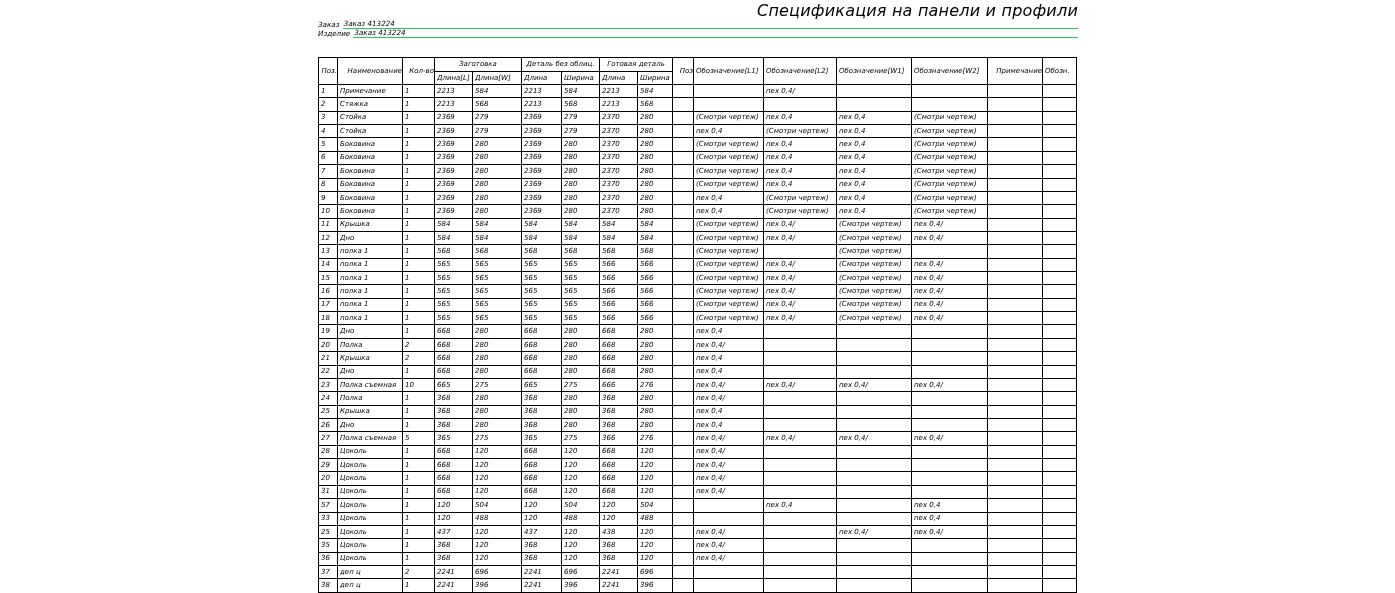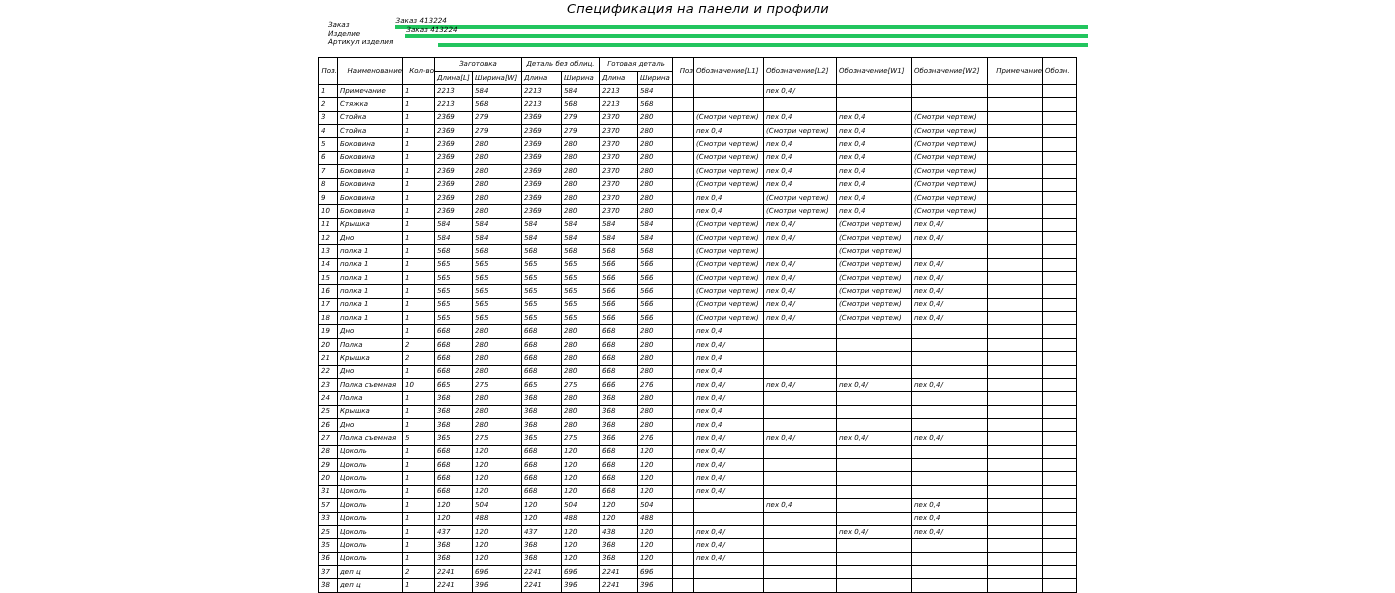--- a/index.html
+++ b/index.html
@@ -3,27 +3,27 @@
 <meta charset="utf-8">
 <style>
   * { margin: 0; padding: 0; box-sizing: border-box; }
   html, body { width: 1395px; height: 593px; background: #ffffff; overflow: hidden; }
   body { font-family: "DejaVu Sans", sans-serif; font-style: italic; color: #000; position: relative; }
 
   .sheet { position: absolute; left: 318px; top: 0; width: 760px; height: 593px; }
 
   .doc-title {
     position: absolute; top: 1px; left: 0; width: 100%;
-    text-align: center; font-size: 13px; letter-spacing: 0.2px;
+    text-align: right; font-size: 16px; letter-spacing: 0.2px;
   }
 
-  .meta { position: absolute; top: 20.5px; left: 10px; width: 100%; font-style: italic; }
+  .meta { position: absolute; top: 20.5px; left: 0; width: 100%; font-style: italic; }
   .meta-row { display: flex; align-items: flex-end; height: 8.8px; font-size: 7.2px; line-height: 8.5px; white-space: nowrap; }
   .meta-label { flex: 0 0 auto; padding-right: 3px; }
-  .meta-value { flex: 1 1 auto; border-bottom: 4px solid #22c55e; padding-left: 1px; margin-left: 42px; }
+  .meta-value { flex: 1 1 auto; border-bottom: 1px solid #22c55e; padding-left: 1px; }
 
   table.spec {
     position: absolute; left: 0; top: 57px;
     width: 759px; height: 536px;
     border-collapse: collapse; table-layout: fixed;
     font-size: 7px; font-style: italic;
   }
   table.spec th, table.spec td {
     border: 1px solid #000;
     font-weight: normal;
@@ -47,24 +47,20 @@
   <div class="doc-title">Спецификация на панели и профили</div>
 
   <div class="meta">
     <div class="meta-row">
       <span class="meta-label">Заказ</span>
       <span class="meta-value">Заказ 413224</span>
     </div>
     <div class="meta-row">
       <span class="meta-label">Изделие</span>
       <span class="meta-value">Заказ 413224</span>
-    </div>
-    <div class="meta-row">
-      <span class="meta-label">Артикул изделия</span>
-      <span class="meta-value"></span>
     </div>
   </div>
 
   <table class="spec">
     <colgroup>
       <col style="width:19px">
         <col style="width:65px">
         <col style="width:32px">
       <col style="width:38px">
         <col style="width:49px">
@@ -91,21 +87,21 @@
         <th class="ctr" rowspan="2">Поз</th>
         <th rowspan="2">Обозначение[L1]</th>
         <th rowspan="2">Обозначение[L2]</th>
         <th rowspan="2">Обозначение[W1]</th>
         <th rowspan="2">Обозначение[W2]</th>
         <th class="ctr" rowspan="2">Примечание</th>
         <th rowspan="2">Обозн.</th>
       </tr>
       <tr class="h2">
         <th>Длина[L]</th>
-        <th>Ширина[W]</th>
+        <th>Длина[W]</th>
         <th>Длина</th>
         <th>Ширина</th>
         <th>Длина</th>
         <th>Ширина</th>
       </tr>
     </thead>
     <tbody>
         <tr>
           <td>1</td>
           <td>Примечание</td>

